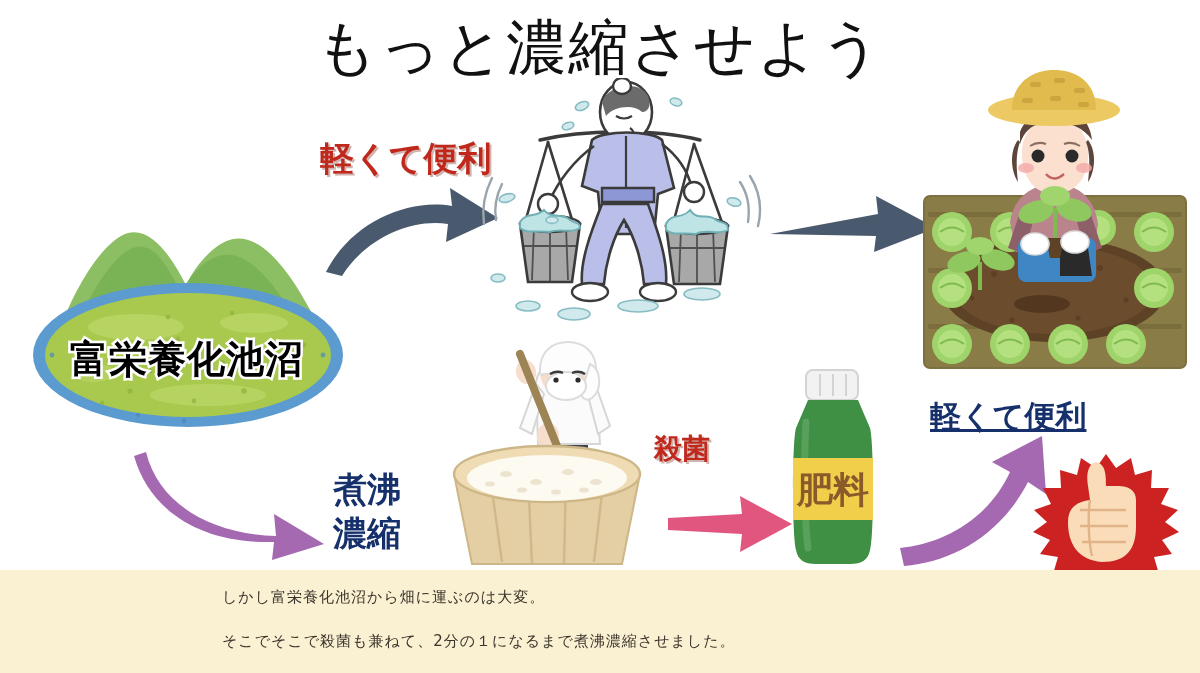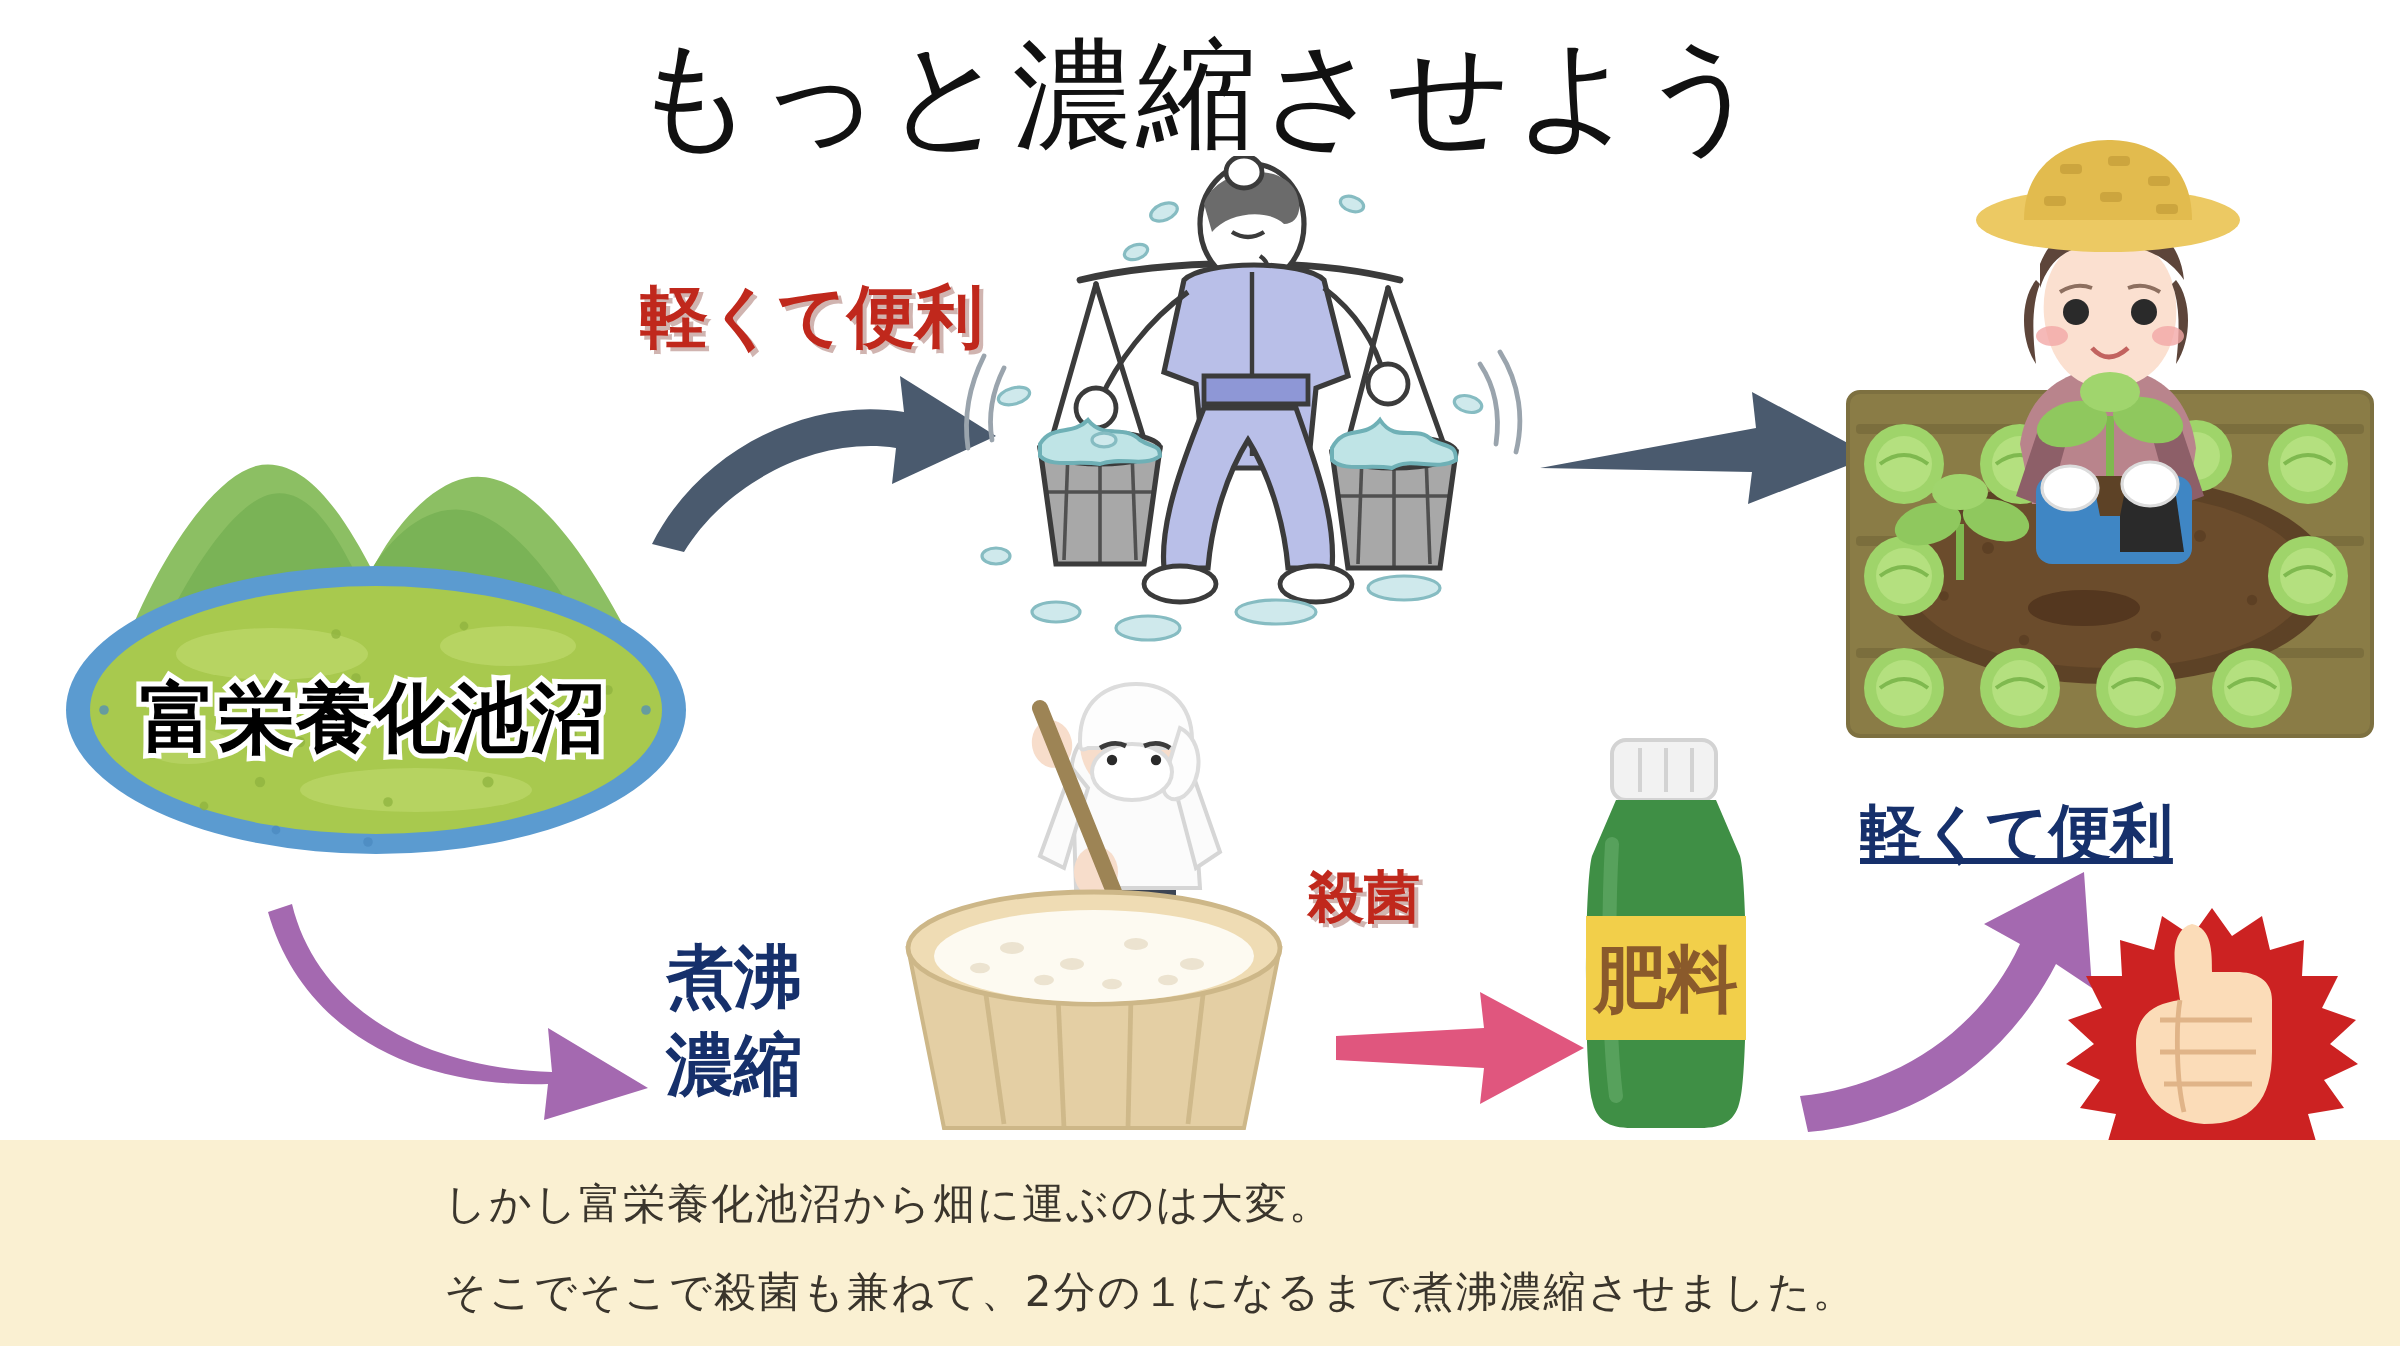--- a/index.html
+++ b/index.html
@@ -21,21 +21,21 @@
     font-family:"DejaVu Sans","Liberation Sans",sans-serif;
   }
 
   
   .caption-band{
     position:absolute;left:0;top:570px;width:1200px;height:103px;
     background:#faf0d2;
   }
   .caption-line{
     position:absolute;left:222px;
-    font-size:21px;color:#3a352c;letter-spacing:1px;
+    font-size:15px;color:#3a352c;letter-spacing:1px;
     white-space:nowrap;
   }
   .caption-line.l1{top:588px;}
   .caption-line.l2{top:632px;}
 
   
   .lbl{position:absolute;white-space:nowrap;font-weight:bold;}
   .lbl-red{
     color:#c0281c;
     text-shadow:2px 2px 0 rgba(120,40,30,.35);

